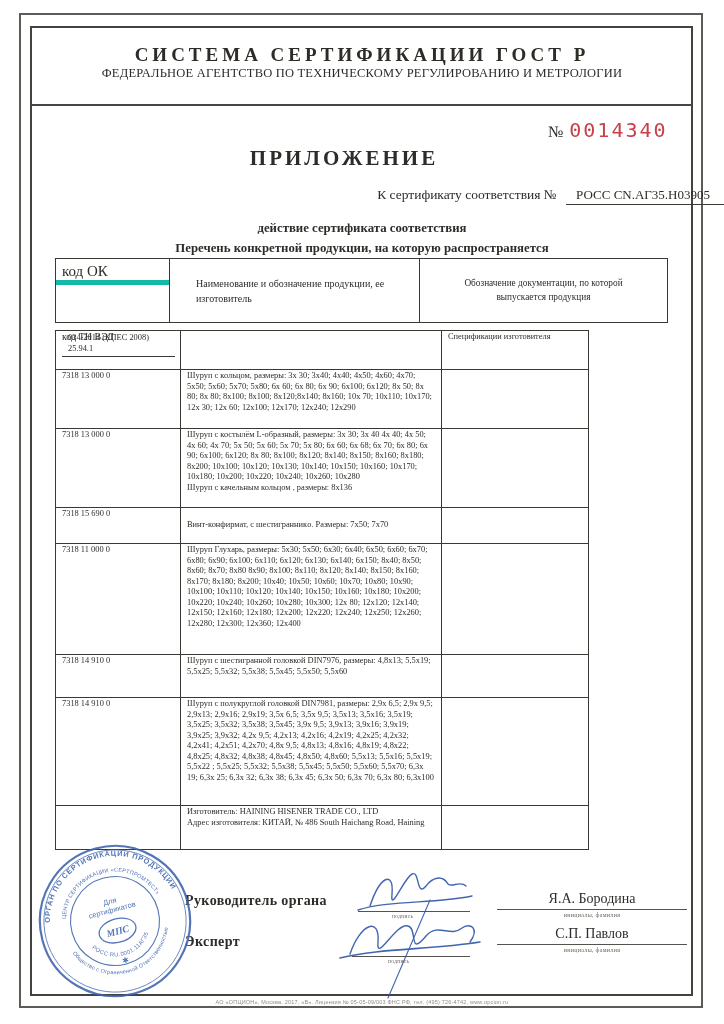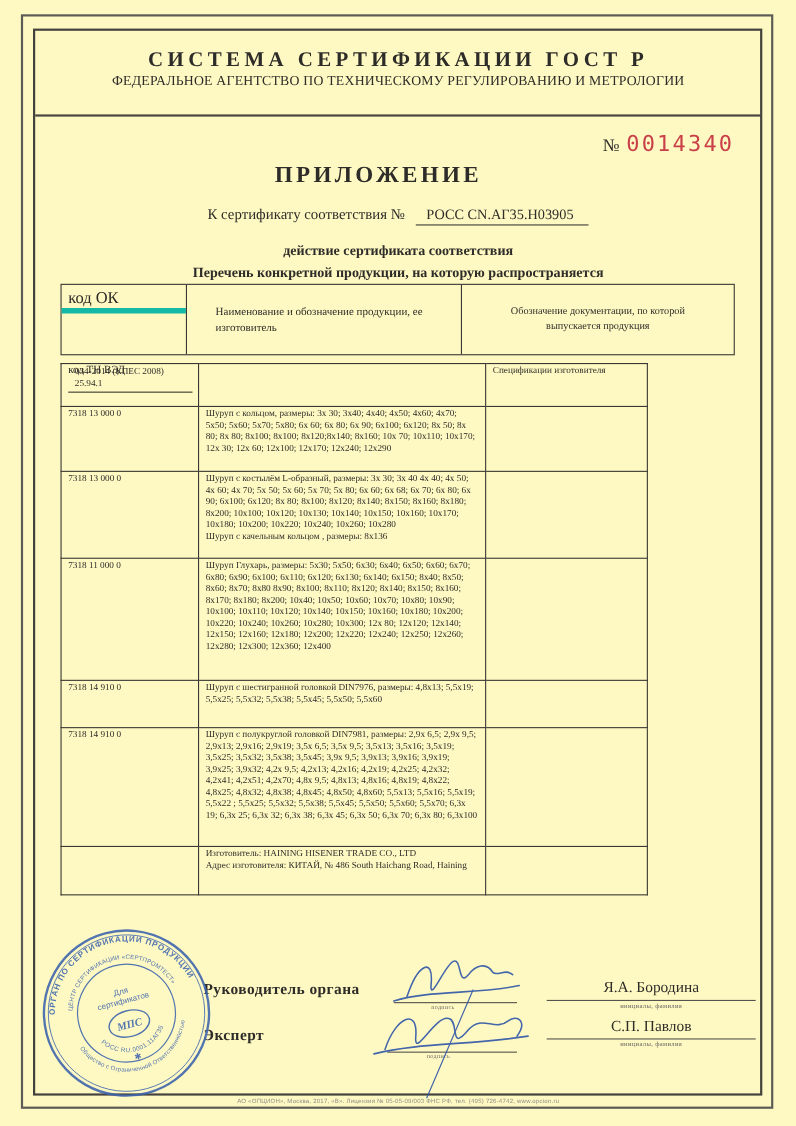--- a/index.html
+++ b/index.html
@@ -1,40 +1,40 @@
 <!DOCTYPE html>
 <html><head>
 <meta charset="utf-8">
 <style>
   html,body { margin:0; padding:0; }
   body { width:724px; height:1024px; background:#e9e7e2; }
   .page {
     position:relative; width:724px; height:1024px; overflow:hidden;
-    background:#fef9c3;
+    background:#ffffff;
     font-family:"Liberation Serif","DejaVu Serif",serif;
     color:#2e2c28;
   }
   .frame-outer { position:absolute; left:19px; top:13px; width:684px; height:995px; border:2px solid #5d5b55; box-sizing:border-box; }
   .frame-inner { position:absolute; left:30px; top:26px; width:663px; height:970px; border:2px solid #44423c; box-sizing:border-box; }
 
   .head-block { position:absolute; left:36px; top:44px; width:652px; text-align:center; }
   .sys-title { font-size:19px; font-weight:bold; letter-spacing:4px; white-space:nowrap; }
   .agency-title { font-size:12.5px; font-weight:normal; letter-spacing:0.2px; white-space:nowrap; }
   .head-rule { position:absolute; left:32px; top:104px; width:660px; border-top:2px solid #484640; }
 
   .form-number { position:absolute; top:118px; left:548px; font-size:16px; white-space:nowrap; }
   .form-number .digits {
     font-family:"DejaVu Sans Mono",monospace; font-size:20px; letter-spacing:2px;
     color:#c94049; margin-left:6px; font-weight:500;
   }
 
   .doc-title { position:absolute; top:146px; left:0; width:688px; text-align:center;
     font-size:21px; font-weight:bold; letter-spacing:3px; }
 
-  .cert-line { position:absolute; top:187px; left:0; width:724px; text-align:center; font-size:13.5px; }
+  .cert-line { position:absolute; top:187px; left:0; width:724px; text-align:right; font-size:13.5px; }
   .cert-line .cert-no { display:inline-block; border-bottom:1px solid #3c3a35; padding:0 14px 1px 10px; font-size:13px; margin-left:6px; }
 
   .subtitle { position:absolute; top:219px; left:0; width:724px; text-align:center;
     font-size:12.8px; font-weight:bold; line-height:1.55; }
 
   
   .tbl-header { position:absolute; left:55px; top:258px; width:613px; height:65px;
     display:flex; border:1px solid #3a3833; box-sizing:border-box; }
   .th-col1 { width:114px; border-right:1px solid #3a3833; box-sizing:border-box; display:flex; flex-direction:column; }
   .th-col1-top { height:36px; border-bottom:5px solid #14b8a6; box-sizing:border-box; padding:4px 0 0 6px; font-size:15px; }
@@ -134,20 +134,25 @@
       <td class="c-doc"></td>
     </tr>
     <tr class="r3">
       <td class="c-code">7318 13 000 0</td>
       <td class="c-name">
         <div>Шуруп с костылём L-образный, размеры: 3х 30; 3х 40 4х 40; 4х 50; 4х 60; 4х 70; 5х 50; 5х 60; 5х 70; 5х 80; 6х 60; 6х 68; 6х 70; 6х 80; 6х 90; 6х100; 6х120; 8х 80; 8х100; 8х120; 8х140; 8х150; 8х160; 8х180; 8х200; 10х100; 10х120; 10х130; 10х140; 10х150; 10х160; 10х170; 10х180; 10х200; 10х220; 10х240; 10х260; 10х280</div>
         <div>Шуруп с качельным кольцом , размеры: 8х136</div>
       </td>
       <td class="c-doc"></td>
     </tr>
+    <tr class="r4">
+      <td class="c-code">7318 15 690 0</td>
+      <td class="c-name" style="vertical-align:middle;">Винт-конфирмат, с шестигранникo. Размеры: 7х50; 7х70</td>
+      <td class="c-doc"></td>
+    </tr>
     <tr class="r5">
       <td class="c-code">7318 11 000 0</td>
       <td class="c-name">Шуруп Глухарь, размеры: 5х30; 5х50; 6х30; 6х40; 6х50; 6х60; 6х70; 6х80; 6х90; 6х100; 6х110; 6х120; 6х130; 6х140; 6х150; 8х40; 8х50; 8х60; 8х70; 8х80 8х90; 8х100; 8х110; 8х120; 8х140; 8х150; 8х160; 8х170; 8х180; 8х200; 10х40; 10х50; 10х60; 10х70; 10х80; 10х90; 10х100; 10х110; 10х120; 10х140; 10х150; 10х160; 10х180; 10х200; 10х220; 10х240; 10х260; 10х280; 10х300; 12х 80; 12х120; 12х140; 12х150; 12х160; 12х180; 12х200; 12х220; 12х240; 12х250; 12х260; 12х280; 12х300; 12х360; 12х400</td>
       <td class="c-doc"></td>
     </tr>
     <tr class="r6">
       <td class="c-code">7318 14 910 0</td>
       <td class="c-name">Шуруп с шестигранной головкой DIN7976, размеры: 4,8х13; 5,5х19; 5,5х25; 5,5х32; 5,5х38; 5,5х45; 5,5х50; 5,5х60</td>
       <td class="c-doc"></td>
     </tr>

